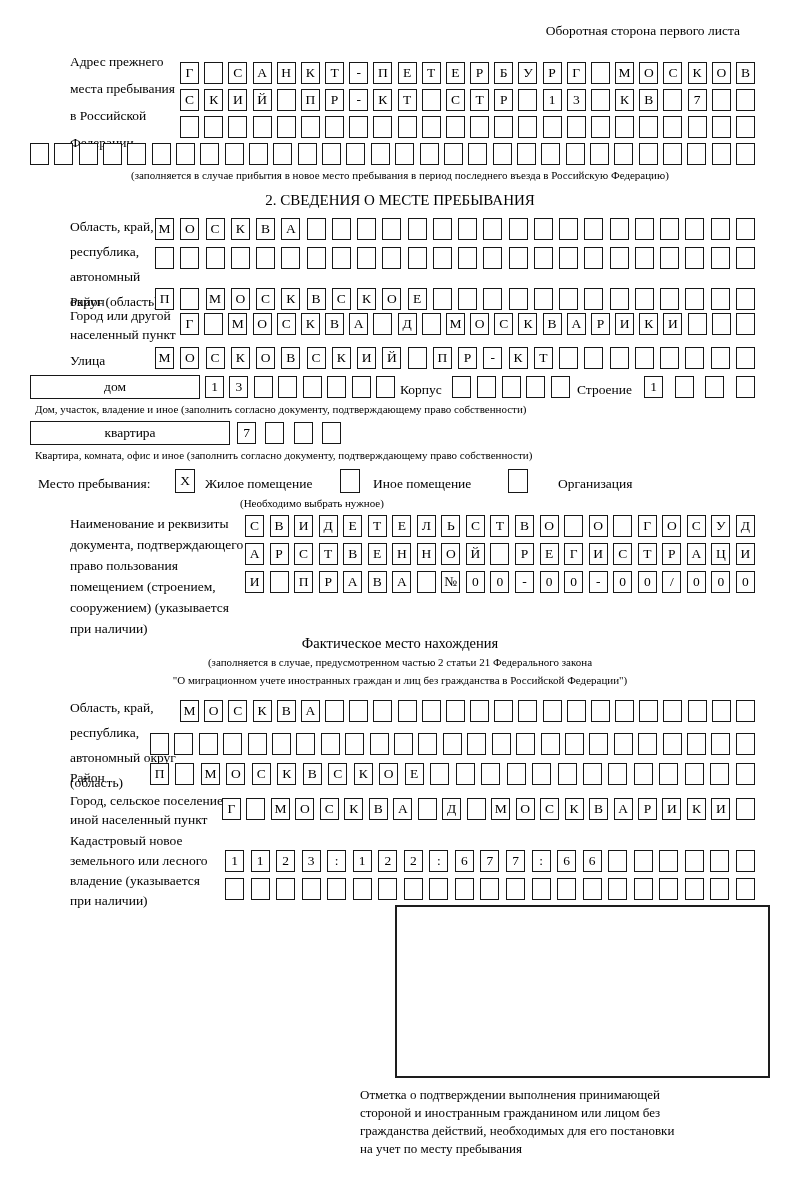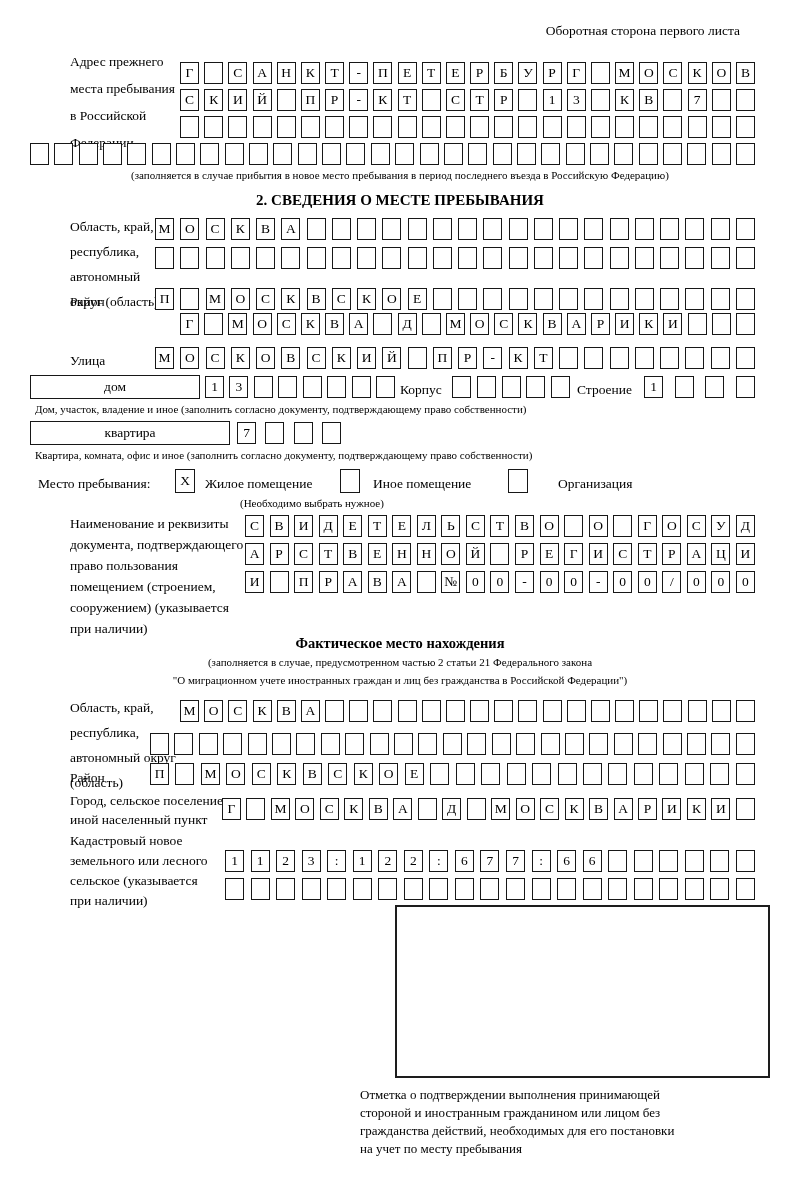--- a/index.html
+++ b/index.html
@@ -6,21 +6,21 @@
   body{background:#fff;color:#000;font-family:"Liberation Serif","DejaVu Serif",serif}
   .page{position:relative;width:800px;height:1180px;background:#fff;overflow:hidden}
   .abs{position:absolute}
   .cellrow{position:absolute;display:flex;justify-content:space-between}
   .cell{width:19px;height:22px;border:1.6px solid #171717;display:flex;align-items:center;justify-content:center;font-size:13.5px;flex:none;background:#fff}
   .lbl{font-size:13.5px;line-height:25px;white-space:nowrap}
   .lh27{line-height:27px}
   .lh21{line-height:21px}
   .cap{font-size:11px;white-space:nowrap}
   .ctr{left:0;width:100%;text-align:center}
-  .bold{font-weight:bold}
+  .bold{font-weight:normal}
   .widebox{position:absolute;border:1.6px solid #171717;display:flex;align-items:center;justify-content:center;font-size:13.5px;height:24px;background:#fff}
   .chk{position:absolute;width:20px;height:24px;border:1.6px solid #171717;display:flex;align-items:center;justify-content:center;font-size:13.5px;background:#fff}
   .bigbox{position:absolute;border:2px solid #1d1d1d;background:#fff}
   .cc{text-align:left}
 </style>
 </head>
 <body>
 
 <div class="page">
 
@@ -226,20 +226,24 @@
       <span class="cell"></span>
       <span class="cell"></span>
       <span class="cell"></span>
       <span class="cell"></span>
       <span class="cell"></span>
       <span class="cell"></span>
       <span class="cell"></span>
       <span class="cell"></span>
     </div>
 
+  <div class="abs lbl" style="left:70px;top:306px;line-height:19px">
+    <div>Город или другой</div>
+    <div>населенный пункт</div>
+  </div>
   <div class="cellrow" style="left:180px;top:313px;width:575px">
       <span class="cell">Г</span>
       <span class="cell"></span>
       <span class="cell">М</span>
       <span class="cell">О</span>
       <span class="cell">С</span>
       <span class="cell">К</span>
       <span class="cell">В</span>
       <span class="cell">А</span>
       <span class="cell"></span>
@@ -529,21 +533,21 @@
       <span class="cell">Р</span>
       <span class="cell">И</span>
       <span class="cell">К</span>
       <span class="cell">И</span>
       <span class="cell"></span>
     </div>
 
   <div class="abs lbl" style="left:70px;top:831px;line-height:20px">
     <div>Кадастровый новое</div>
     <div>земельного или лесного</div>
-    <div>сельское (указывается</div>
+    <div>владение (указывается</div>
     <div>при наличии)</div>
   </div>
   <div class="cellrow" style="left:225px;top:850px;width:530px">
       <span class="cell">1</span>
       <span class="cell">1</span>
       <span class="cell">2</span>
       <span class="cell">3</span>
       <span class="cell">:</span>
       <span class="cell">1</span>
       <span class="cell">2</span>

